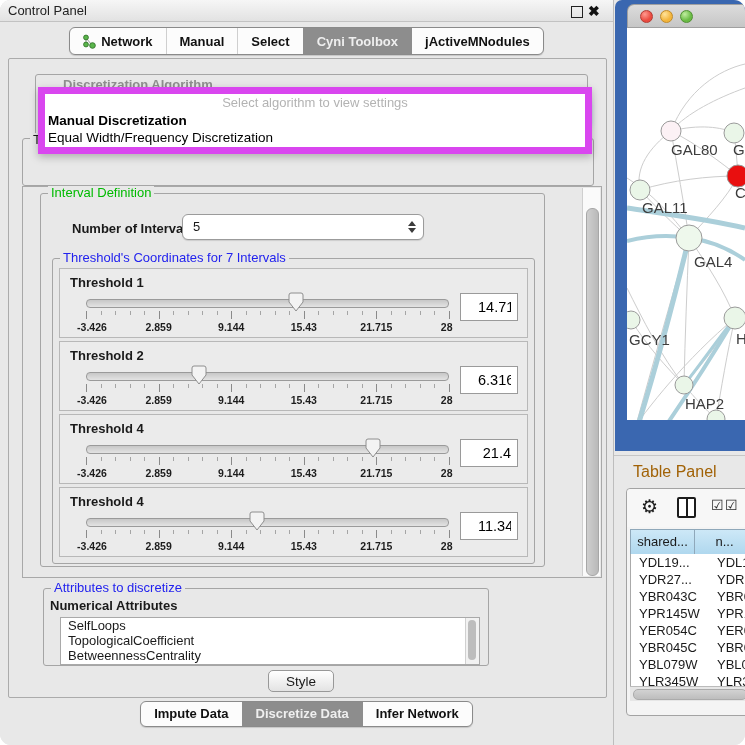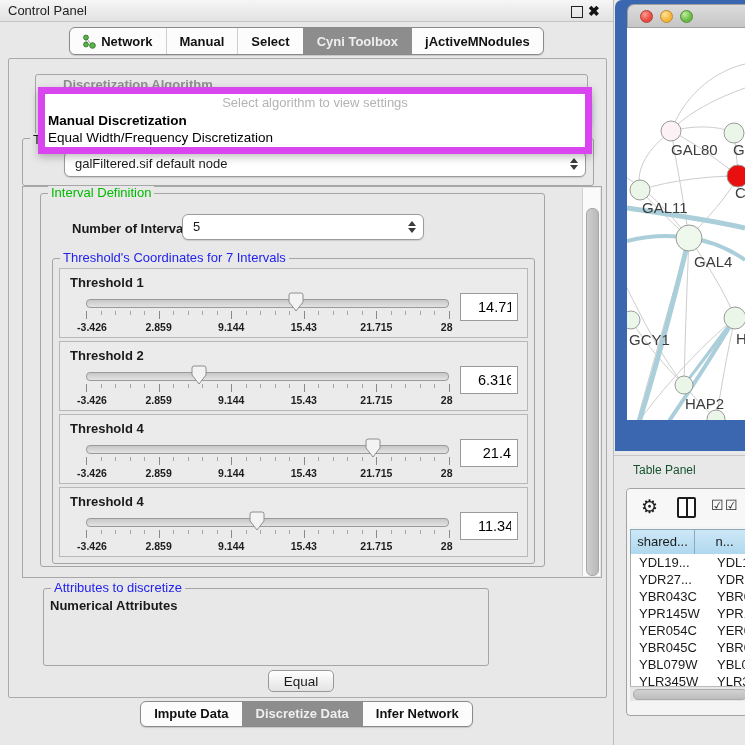--- a/index.html
+++ b/index.html
@@ -1,17 +1,17 @@
 <!DOCTYPE html>
 <html><head>
 <meta charset="utf-8">
 <style>
   html,body{margin:0;padding:0;}
   #app{position:relative;width:745px;height:745px;background:#e8e8e8;overflow:hidden;
-       font-family:"Liberation Sans",sans-serif;color:#1a1a1a;-webkit-font-smoothing:antialiased;}
+       font-family:"Liberation Sans",sans-serif;color:#1a1a1a;border-radius:11px;-webkit-font-smoothing:antialiased;}
   .abs{position:absolute;}
 
   
   .cp{left:0;top:0;width:613px;height:745px;background:#e8e8e8;border-right:1px solid #bdbdbd;}
   .cp-titlebar{left:0;top:0;width:613px;height:22px;background:linear-gradient(#f6f6f6,#e2e2e2);
                border-bottom:1px solid #c2c2c2;font-size:13px;line-height:22px;padding-left:8px;color:#222;box-sizing:border-box;}
   .tb-float{left:571px;top:6px;width:10px;height:10px;border:1.5px solid #222;background:transparent;}
   .tb-close{left:588px;top:1px;font-size:14px;font-weight:bold;color:#111;line-height:20px;}
 
   .tabstrip{top:27px;left:0;width:613px;height:28px;display:flex;justify-content:center;}
@@ -98,21 +98,21 @@
                 border:1px solid #a0a0a0;border-right:none;border-top-left-radius:7px;box-sizing:border-box;}
   .light{position:absolute;top:5px;width:13px;height:13px;border-radius:50%;box-sizing:border-box;}
   .l-red{left:12px;background:radial-gradient(circle at 35% 30%,#ff9a90,#ea4b40 60%);border:1px solid #b23b33;}
   .l-yellow{left:32px;background:radial-gradient(circle at 35% 30%,#ffe39a,#f3b53c 60%);border:1px solid #c08a27;}
   .l-green{left:52px;background:radial-gradient(circle at 35% 30%,#c0eda0,#6abb45 60%);border:1px solid #4f8f33;}
   .net-canvas{left:12px;top:28px;width:118px;height:392px;background:#fff;overflow:hidden;}
   .net-canvas svg{display:block;}
 
   
   .tp-area{left:614px;top:455px;width:131px;height:290px;background:#e8e8e8;border-top:1px solid #c6c6c6;}
-  .tp-title{left:19px;top:7px;font-size:12px;color:#14532d;}
+  .tp-title{left:19px;top:7px;font-size:16px;color:#a16207;}
   .tp-panel{left:12px;top:32px;width:130px;height:228px;background:#f4f4f4;border:1px solid #a3a3a3;border-radius:4px;box-sizing:border-box;}
   .tp-toolbar{position:absolute;left:0;top:0;right:0;height:38px;background:#f7f7f7;border-top-left-radius:4px;}
   .gear{position:absolute;left:14px;top:5px;font-size:19px;color:#1c1c1c;line-height:26px;}
   .spliticon{position:absolute;left:50px;top:8px;width:15px;height:17px;background:#fff;border:2px solid #1c1c1c;border-radius:2px;}
   .spliticon:before{content:"";position:absolute;left:50%;top:0;bottom:0;width:2px;background:#1c1c1c;transform:translateX(-50%);}
   .cbicon{position:absolute;top:9px;font-size:14px;color:#2a2a2a;line-height:14px;}
   .cb1{left:84px;} .cb2{left:98px;}
   .tp-header{position:absolute;left:3px;top:40px;right:0;height:25px;display:flex;border:1px solid #8fa8ba;border-right:none;}
   .tp-hcell{background:linear-gradient(#cde8f7,#aed7ee);border-right:1px solid #8fa8ba;font-size:13px;line-height:23px;
             text-align:center;box-sizing:border-box;white-space:nowrap;overflow:hidden;}
@@ -170,27 +170,20 @@
     <div class="abs alg-combo"></div>
 
     <div class="abs alg-popup">
       <div class="alg-prompt">Select algorithm to view settings</div>
       <div class="alg-opt b">Manual Discretization</div>
       <div class="alg-opt">Equal Width/Frequency Discretization</div>
     </div>
 
     <div class="abs group td-group"></div>
     <div class="abs group-title td-title">Table Data</div>
-    <div class="abs combo td-combo">
-      <span class="val">galFiltered.sif default node</span>
-      <span class="stepper">
-          <i class="up"></i>
-          <i class="dn"></i>
-        </span>
-    </div>
 
     <div class="abs scrollpane">
       <div class="vscroll">
         <div class="thumb" style="top:20px;height:366px;"></div>
       </div>
     </div>
 
     <div class="abs group id-group"></div>
     <div class="abs group-title gt-green id-title">Interval Definition</div>
 
@@ -387,22 +380,30 @@
             <span style="left: 80%;">21.715</span>
             <span style="left: 100%;">28</span>
           </div>
         </div>
       <input class="t-value" value="11.344" style="">
     </div>
 
     <div class="abs group attr-group"></div>
     <div class="abs group-title gt-blue attr-title">Attributes to discretize</div>
     <div class="abs attr-head">Numerical Attributes</div>
-
-    <div class="abs apply-btn">Equal</div>
+    <div class="abs attr-list" id="attr-list">
+      <div class="attr-scroll">
+          <div class="thumb"></div>
+        </div>
+    <div class="attr-item">SelfLoops</div>
+        <div class="attr-item">TopologicalCoefficient</div>
+        <div class="attr-item">BetweennessCentrality</div>
+      </div>
+
+    <div class="abs apply-btn">Style</div>
 
     <div class="abs bottom-tabstrip">
       <div class="tabs" style="height:24px;">
         <div class="tab" style="line-height:24px;">
             <span>Impute Data</span>
           </div>
         <div class="tab sel" style="line-height:24px;">
             <span>Discretize Data</span>
           </div>
         <div class="tab" style="line-height:24px;">

